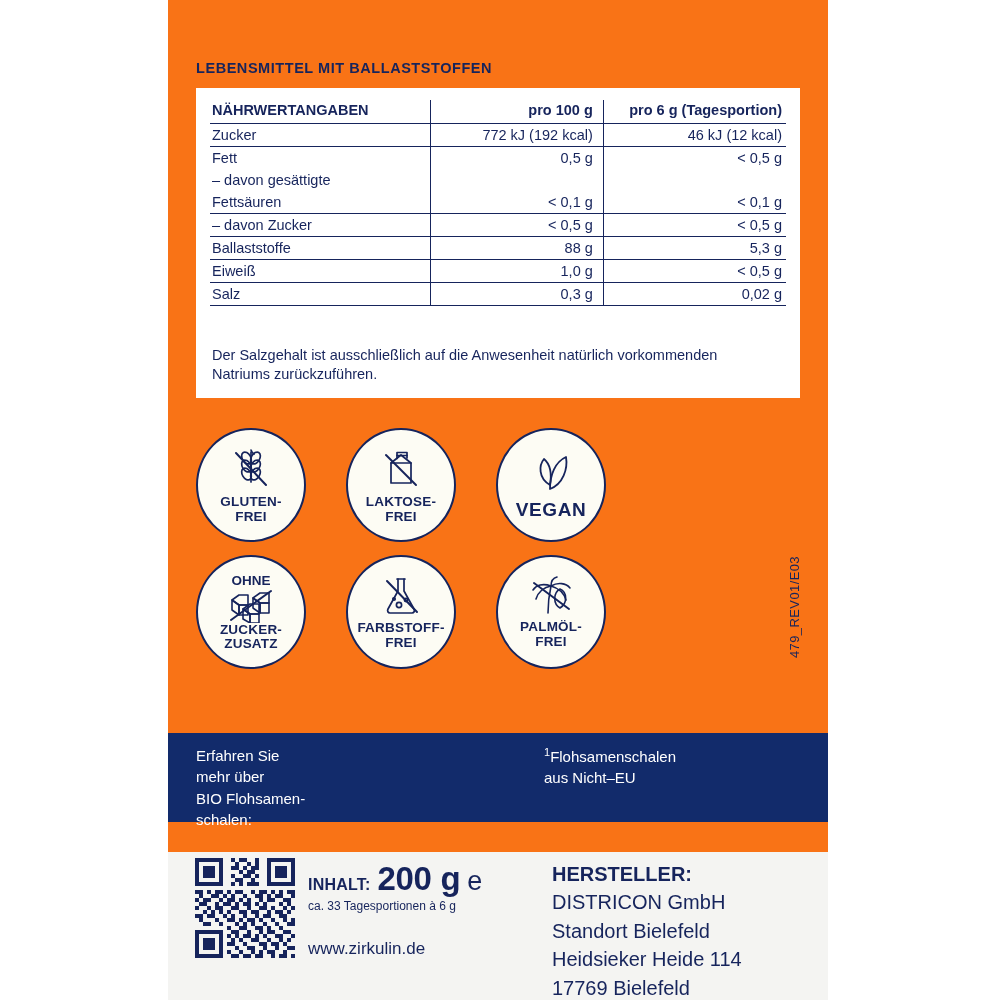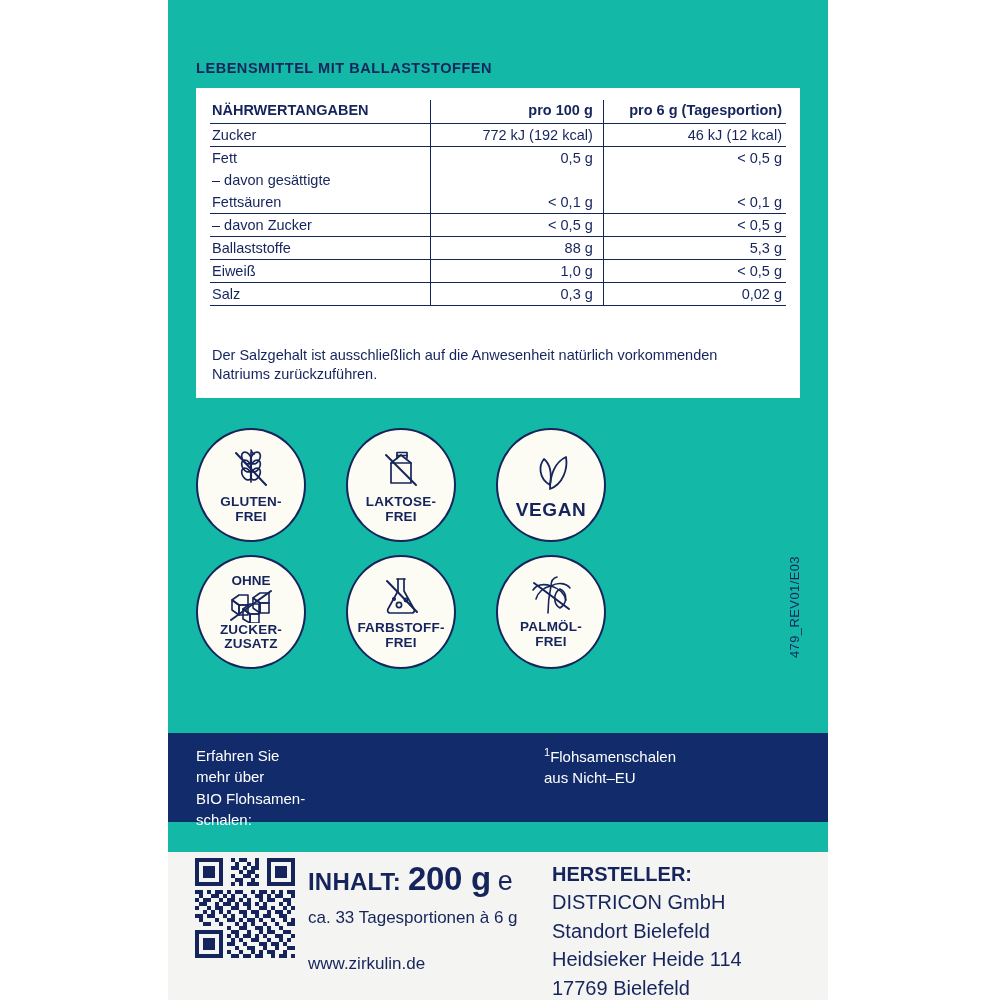--- a/index.html
+++ b/index.html
@@ -14,21 +14,21 @@
     overflow: hidden;
   }
 
   
   #package {
     position: absolute;
     left: 168px;
     top: 0px;
     width: 660px;
     height: 1000px;
-    background: #14b8a6;
+    background: #f97316;
     overflow: hidden;
   }
 
   
   #nutrition-card {
     position: absolute;
     left: 28px;
     top: 88px;
     width: 604px;
     height: 310px;
@@ -186,24 +186,24 @@
     position: absolute;
     left: 140px;
     top: 8px;
     color: #16245C;
   }
   #inhalt-line {
     display: flex;
     align-items: baseline;
     white-space: nowrap;
   }
-  #inhalt-label { font-size: 24px; font-weight: bold; letter-spacing: 0.2px; }
+  #inhalt-label { font-size: 16px; font-weight: bold; letter-spacing: 0.2px; }
   #inhalt-amount { font-size: 33px; font-weight: bold; margin-left: 7px; letter-spacing: -0.3px; }
   #inhalt-e { font-size: 27px; margin-left: 7px; font-weight: normal; }
-  #portions { font-size: 17px; margin-top: 10px; white-space: nowrap; }
+  #portions { font-size: 12px; margin-top: 1px; white-space: nowrap; }
   #website { font-size: 17px; margin-top: 26px; }
 
   #manufacturer {
     position: absolute;
     left: 384px;
     top: 8px;
     color: #16245C;
     font-size: 20px;
     line-height: 1.42;
   }

